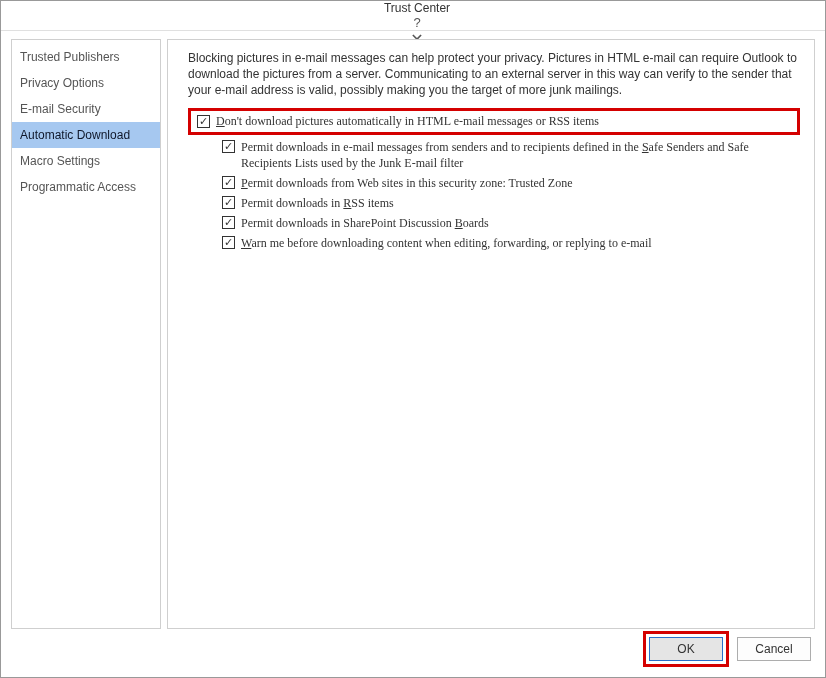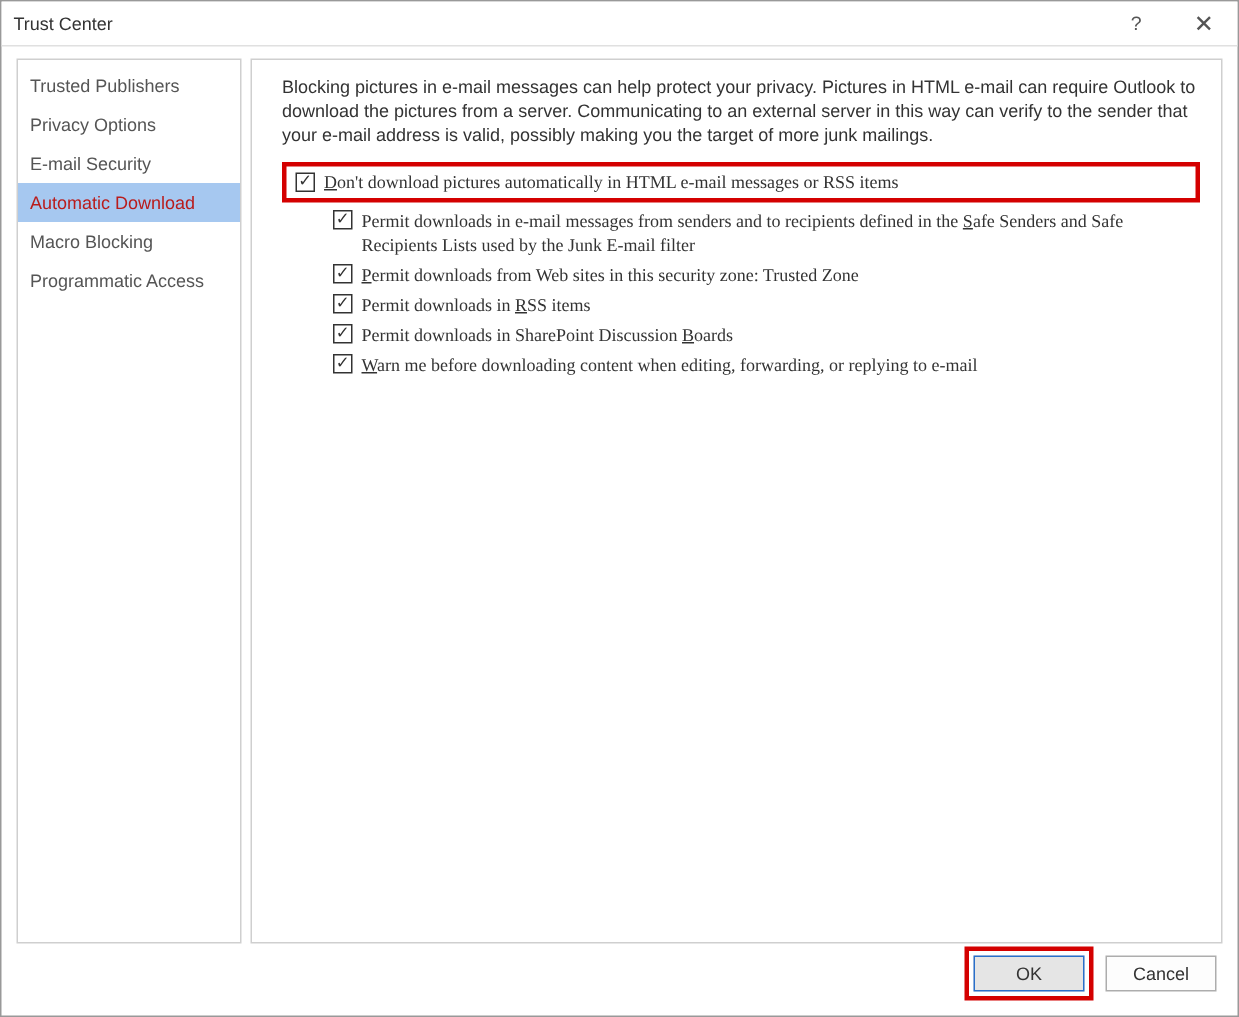--- a/index.html
+++ b/index.html
@@ -14,20 +14,21 @@
     overflow: hidden;
     border: 1px solid #999;
   }
   .titlebar {
     height: 30px;
     display: flex;
     align-items: center;
     padding-left: 8px;
     background: #fff;
     border-bottom: 1px solid #e0e0e0;
+    flex-direction: column;
   }
   .titlebar-title { flex: 1; font-size: 12px; color: #333; }
   .titlebar-btn {
     width: 45px;
     height: 30px;
     display: flex;
     align-items: center;
     justify-content: center;
     font-size: 13px;
     color: #555;
@@ -48,21 +49,21 @@
   }
   .sidebar-item {
     padding: 5px 8px 5px 8px;
     font-size: 12px;
     color: #555;
     cursor: pointer;
     line-height: 16px;
   }
   .sidebar-item.selected {
     background: #a6c8f0;
-    color: #b91c1c;
+    color: #0f172a;
   }
   .content {
     flex: 1;
     border: 1px solid #cfcfcf;
     padding: 10px 14px 10px 20px;
     overflow: hidden;
     background: #fff;
     color: #333;
   }
   .para { margin: 0 0 10px 0; line-height: 16px; }
@@ -130,21 +131,21 @@
   <div class="titlebar-btn close">✕</div>
 </div>
 
 <div class="body">
 
   <div class="sidebar">
     <div class="sidebar-item"><span>Trusted Publishers</span></div>
     <div class="sidebar-item"><span>Privacy Options</span></div>
     <div class="sidebar-item"><span>E-mail Security</span></div>
     <div class="sidebar-item selected"><span>Automatic Download</span></div>
-    <div class="sidebar-item"><span>Macro Blocking</span></div>
+    <div class="sidebar-item"><span>Macro Settings</span></div>
     <div class="sidebar-item"><span>Programmatic Access</span></div>
   </div>
 
   <div class="content">
     <p class="para">Blocking pictures in e-mail messages can help protect your privacy. Pictures in HTML e-mail can require Outlook to download the pictures from a server. Communicating to an external server in this way can verify to the sender that your e-mail address is valid, possibly making you the target of more junk mailings.</p>
 
     <div class="highlight-main">
       <span class="checkbox">✓</span>
       <span class="opt-label"><span></span><span class="ul">D</span><span>on't download pictures automatically in HTML e-mail messages or RSS items</span></span>
     </div>

